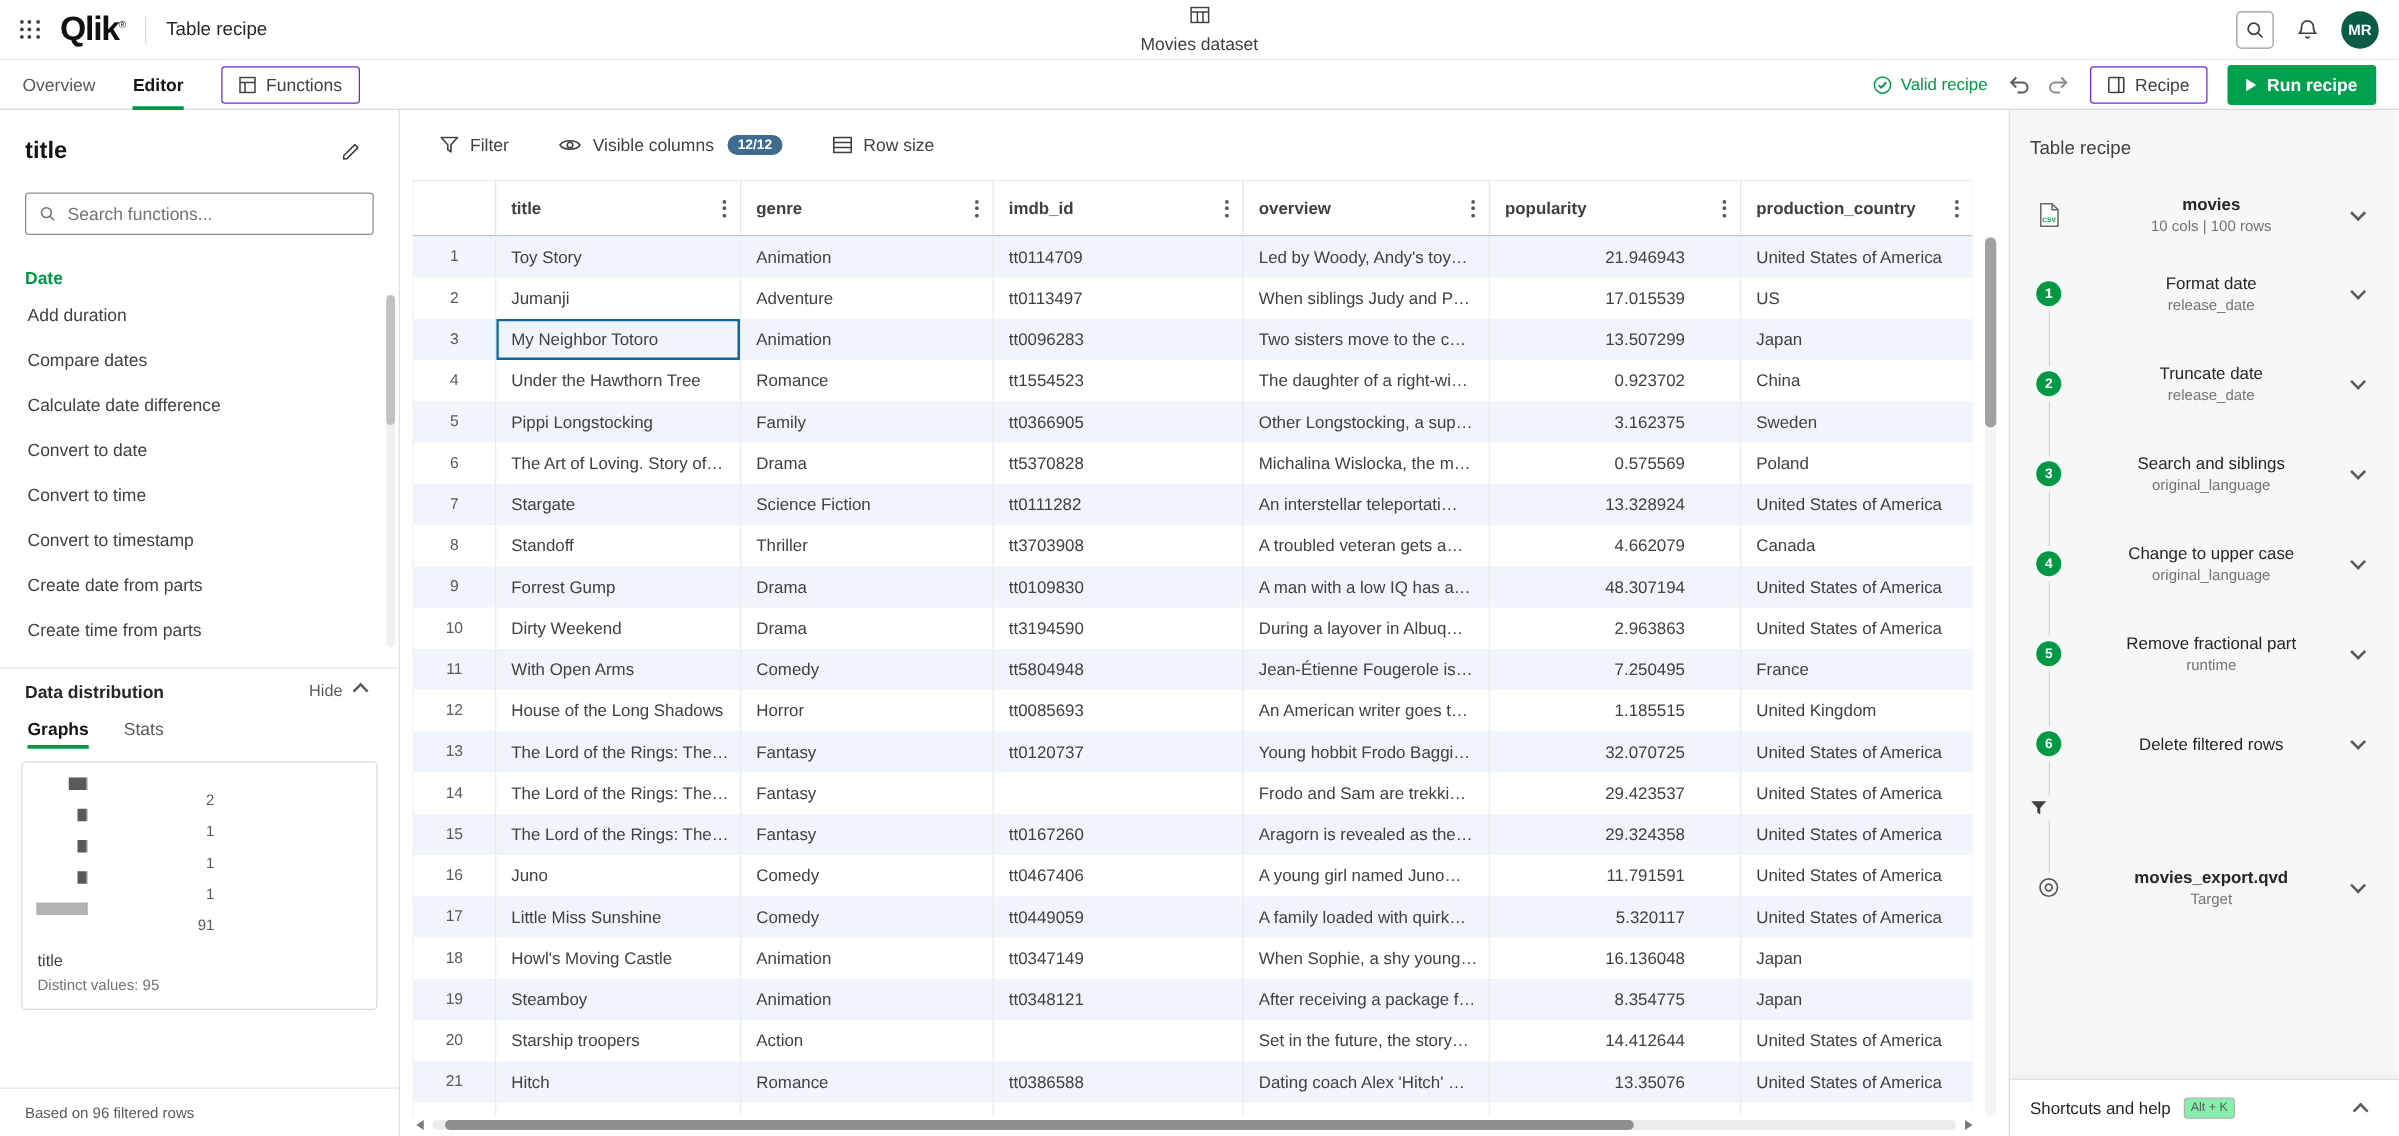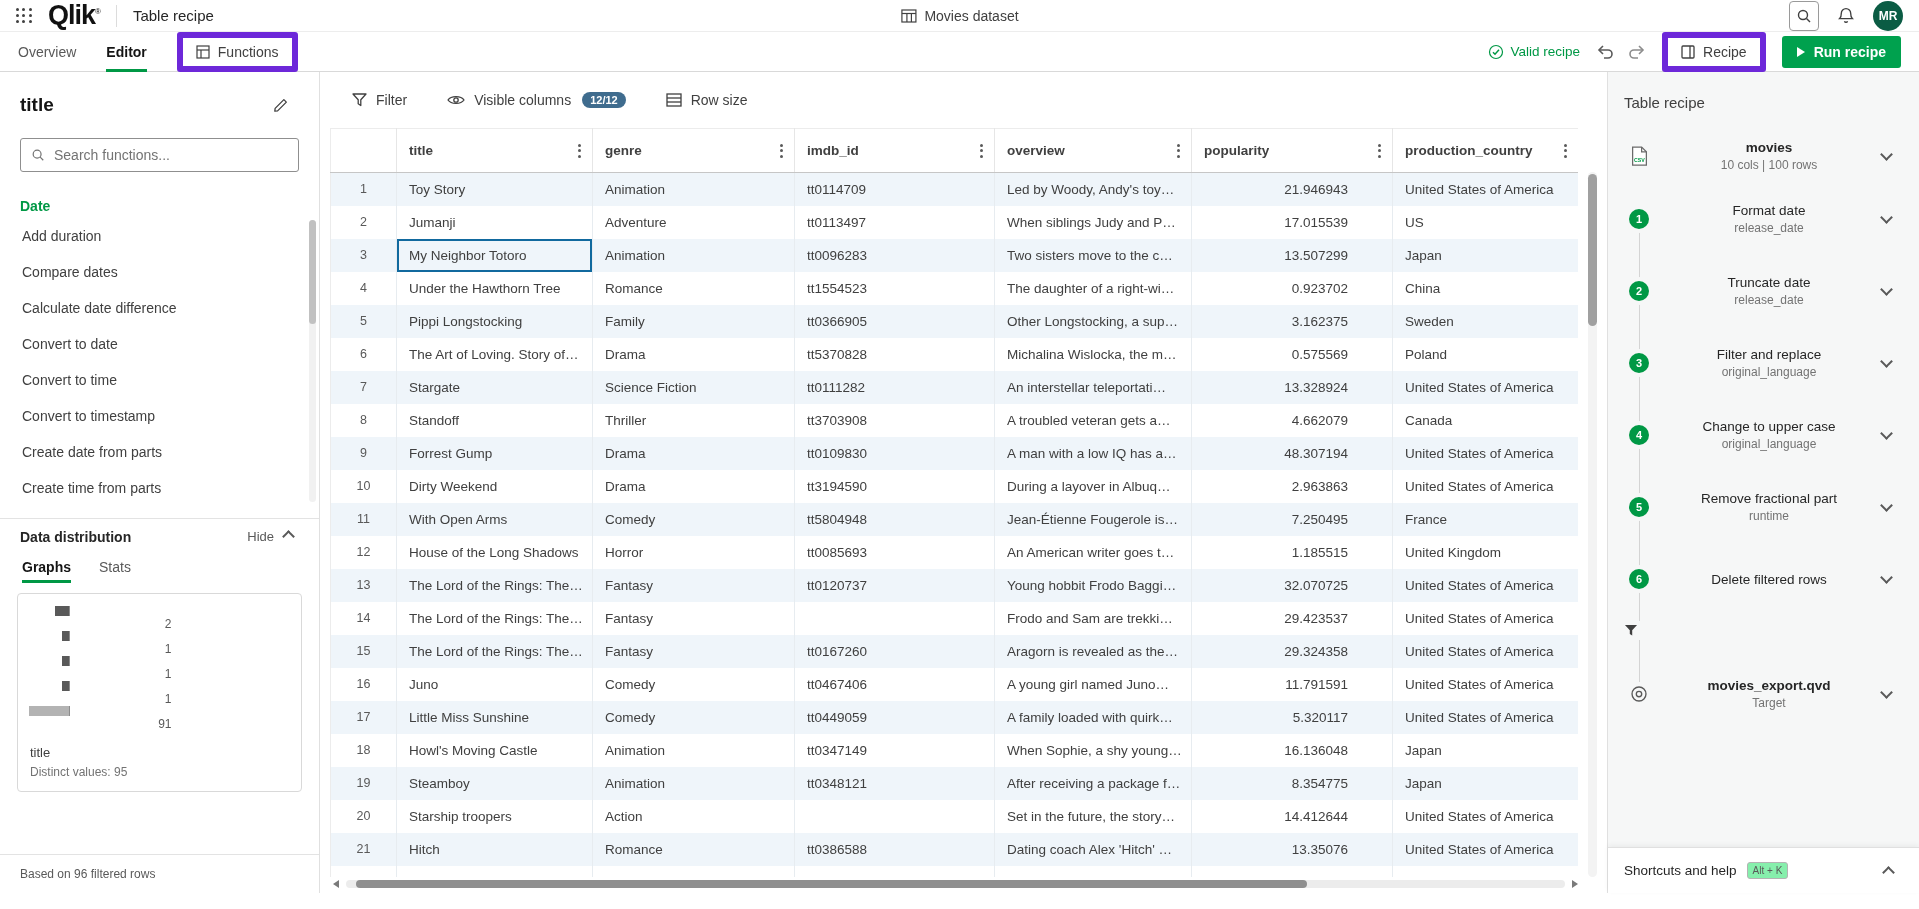--- a/index.html
+++ b/index.html
@@ -2,39 +2,39 @@
 <html><head>
 <meta charset="utf-8">
 <style>
   * { margin:0; padding:0; box-sizing:border-box; }
   html,body { width:1919px; height:909px; overflow:hidden; background:#fff;
     font-family:"Liberation Sans", sans-serif; color:#404040; }
   [data-interactable="true"] { cursor:pointer; }
   svg { display:block; }
 
   
-  .topbar { height:32px; display:flex; align-items:center; padding:0 16px; position:relative; border-bottom:1px solid #ededed; background:#fff; }
+  .topbar { height:48px; display:flex; align-items:center; padding:0 16px; position:relative; border-bottom:1px solid #ededed; background:#fff; }
   .grid-icon { width:16px; height:16px; display:grid; grid-template-columns:repeat(3,1fr); gap:3px; margin-right:16px; }
   .grid-icon i { width:3px; height:3px; background:#404040; border-radius:50%; }
   .logo { font-size:27px; font-weight:bold; letter-spacing:-1px; color:#111; line-height:1; }
   .logo sup { font-size:8px; font-weight:normal; }
   .vd { width:1px; height:22px; background:#dcdcdc; margin:0 16px; }
   .app-title { font-size:15px; color:#262626; }
-  .topbar-center { position:absolute; left:50%; transform:translateX(-50%); display:flex; align-items:center; gap:8px; font-size:14px; color:#404040; }
+  .topbar-center { position:absolute; left:50%; transform:translateX(-50%); display:flex; align-items:center; gap:8px; font-size:14px; color:#404040;flex-direction:column; }
   .topbar-right { margin-left:auto; display:flex; align-items:center; gap:12px; }
   .icon-btn { width:30px; height:30px; display:flex; align-items:center; justify-content:center; border-radius:4px; background:#fff; }
   .icon-btn.bordered { border:1px solid #9a9a9a; }
   .avatar { width:30px; height:30px; border-radius:50%; background:#0b5c44; color:#fff; font-size:12px; font-weight:bold; display:flex; align-items:center; justify-content:center; }
 
   
   .tabbar { height:40px; display:flex; align-items:center; padding:0 18px; border-bottom:1px solid #d9d9d9; background:#fff; }
   .tab { font-size:14px; color:#595959; margin-right:30px; height:40px; display:flex; align-items:center; position:relative; }
   .tab.active { color:#141414; font-weight:bold; }
   .tab.active::after { content:""; position:absolute; left:0; right:0; bottom:0; height:3px; background:#009845; }
-  .btn { display:inline-flex; align-items:center; gap:8px; font-size:14px; color:#404040; background:#fff; border:6px solid #6d28d9; border-radius:3px; padding:6px 13px; }
+  .btn { display:inline-flex; align-items:center; gap:8px; font-size:14px; color:#404040; background:#fff; border:1px solid #6d28d9; border-radius:3px; padding:6px 13px; }
   .tabbar-right { margin-left:auto; display:flex; align-items:center; gap:16px; }
   .valid { display:flex; align-items:center; gap:7px; font-size:13.5px; color:#009845; }
   .undo-redo { display:flex; align-items:center; gap:14px; }
   .btn-run { display:inline-flex; align-items:center; gap:9px; background:#00a14e; color:#fff; font-size:14px; font-weight:bold; border:none; border-radius:3px; padding:8px 15px; }
   .play-tri { width:0; height:0; border-top:5px solid transparent; border-bottom:5px solid transparent; border-left:8px solid #fff; }
 
   
   .content { display:flex; height:821px; }
   .left-panel { width:320px; border-right:1px solid #e0e0e0; background:#fff; display:flex; flex-direction:column; }
   .main { flex:1; min-width:0; background:#fff; position:relative; display:flex; flex-direction:column; }
@@ -671,21 +671,21 @@
             <span class="step-num" data-interactable="false">2</span>
             <div class="rp-text">
               <div class="rp-name" data-interactable="false">Truncate date</div>
               <div class="rp-meta" data-interactable="false">release_date</div>
             </div>
             <span class="chev down" data-interactable="true"></span>
           </div>
           <div class="rp-item step" data-interactable="true">
             <span class="step-num" data-interactable="false">3</span>
             <div class="rp-text">
-              <div class="rp-name" data-interactable="false">Filter and replace</div>
+              <div class="rp-name" data-interactable="false">Search and siblings</div>
               <div class="rp-meta" data-interactable="false">original_language</div>
             </div>
             <span class="chev down" data-interactable="true"></span>
           </div>
           <div class="rp-item step" data-interactable="true">
             <span class="step-num" data-interactable="false">4</span>
             <div class="rp-text">
               <div class="rp-name" data-interactable="false">Change to upper case</div>
               <div class="rp-meta" data-interactable="false">original_language</div>
             </div>

